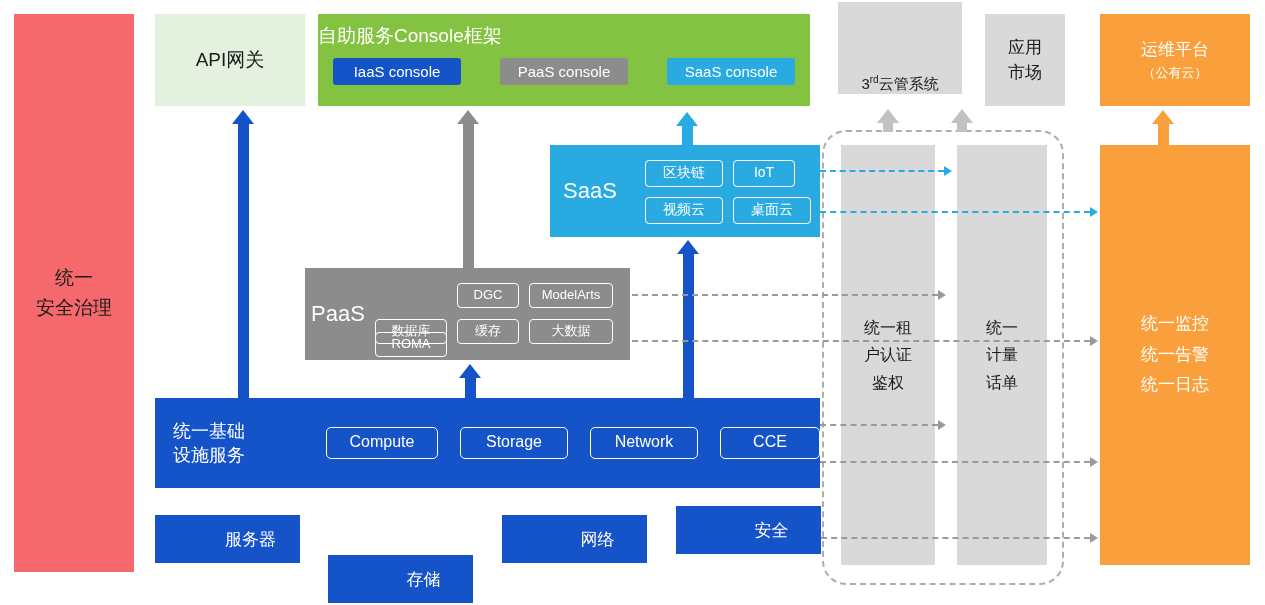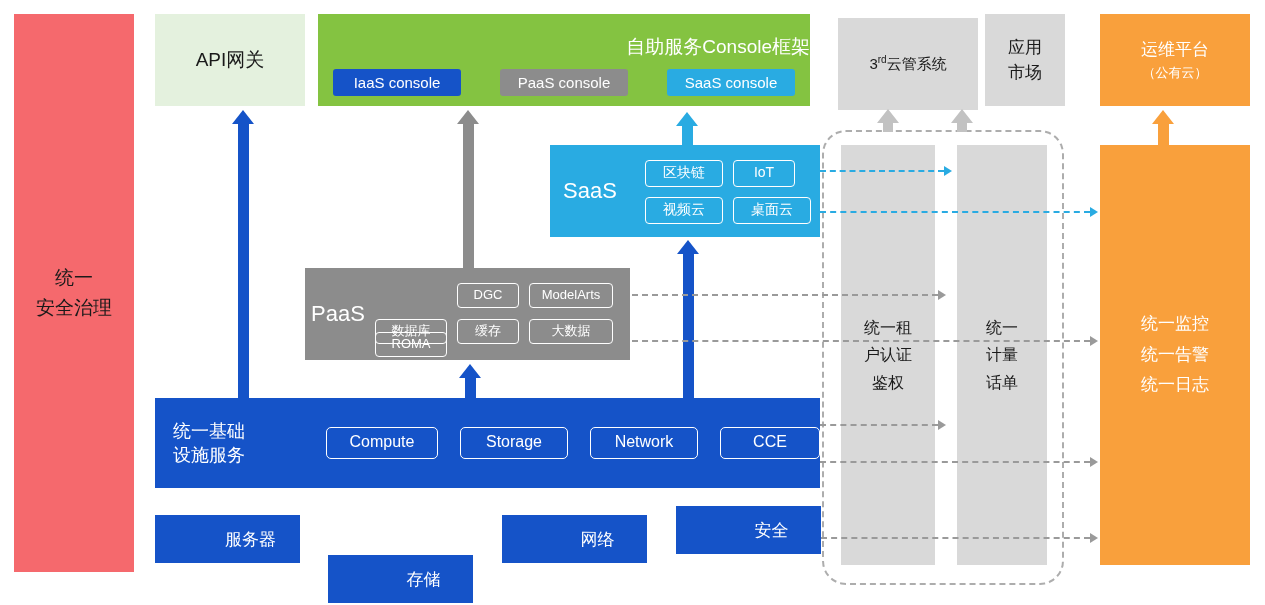--- a/index.html
+++ b/index.html
@@ -14,21 +14,21 @@
   .bg-green { background:#84C341; }
   .bg-blue  { background:#1553C8; }
   .bg-gray  { background:#8C8C8C; }
   .bg-lgray { background:#D9D9D9; }
   .bg-cyan  { background:#29ABE2; }
   .bg-orange{ background:#F9A03C; }
   .white { color:#fff; }
   .black { color:#1a1a1a; }
 
   
-  .console-title { text-align:right; padding-top:20px; font-size:19px; color:#fff; }
+  .console-title { text-align:left; padding-top:9px; font-size:19px; color:#fff; }
   .console-row { display:flex; justify-content:space-between; padding:0 15px; margin-top:9px; }
   .console-item { width:128px; height:27px; line-height:27px; text-align:center;
                   font-size:15px; color:#fff; border-radius:3px; }
 
   
   .chip { position:absolute; border:1.5px solid #fff; border-radius:4px; color:#fff; text-align:center; }
   .chip-s { height:27px; line-height:23px; font-size:14px; }   
   .chip-p { height:25px; line-height:21px; font-size:13px; }   
   .chip-i { height:32px; line-height:28px; font-size:16px; border-radius:5px; position:static; }
 
@@ -79,21 +79,21 @@
 
   <div class="abs bg-green" style="left:318px;top:14px;width:492px;height:92px;">
     <div class="console-title">自助服务Console框架</div>
     <div class="console-row">
       <div class="console-item bg-blue">IaaS console</div>
       <div class="console-item bg-gray">PaaS console</div>
       <div class="console-item bg-cyan">SaaS console</div>
     </div>
   </div>
 
-  <div class="abs bg-lgray center" style="left:838px;top:18px;width:140px;height:92px;">
+  <div class="abs bg-lgray center" style="left:838px;top:2px;width:124px;height:92px;align-items:flex-end;">
     <div class="black" style="font-size:15px;">
       <span>3</span><sup>rd</sup><span>云管系统</span>
     </div>
   </div>
 
   <div class="abs bg-lgray center" style="left:985px;top:14px;width:80px;height:92px;">
     <div class="pre black" style="font-size:17px;line-height:1.5;">应用
 市场</div>
   </div>
 

